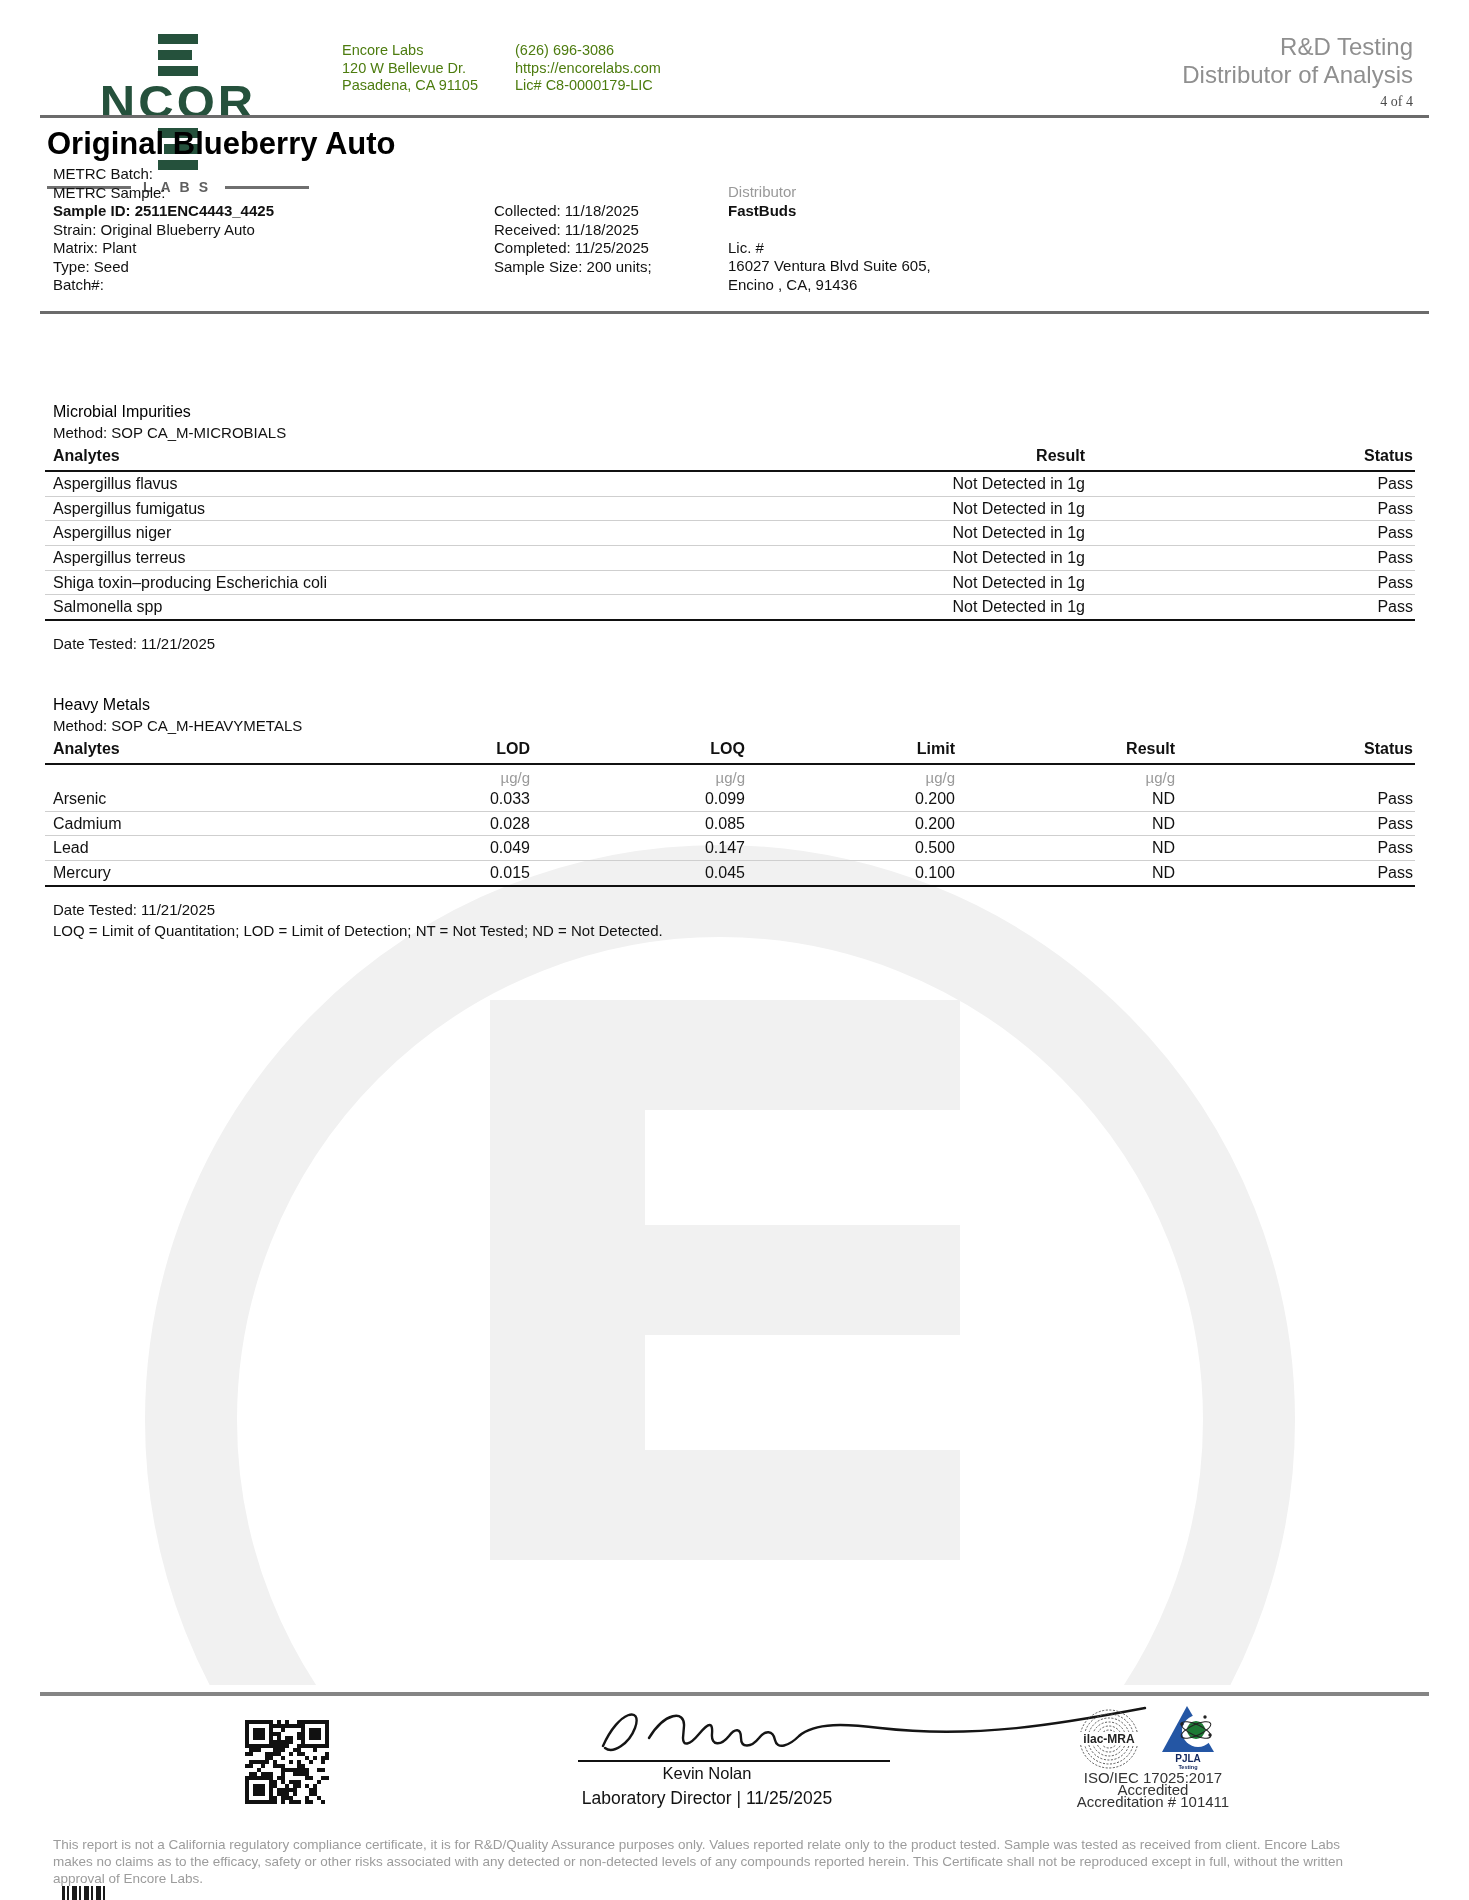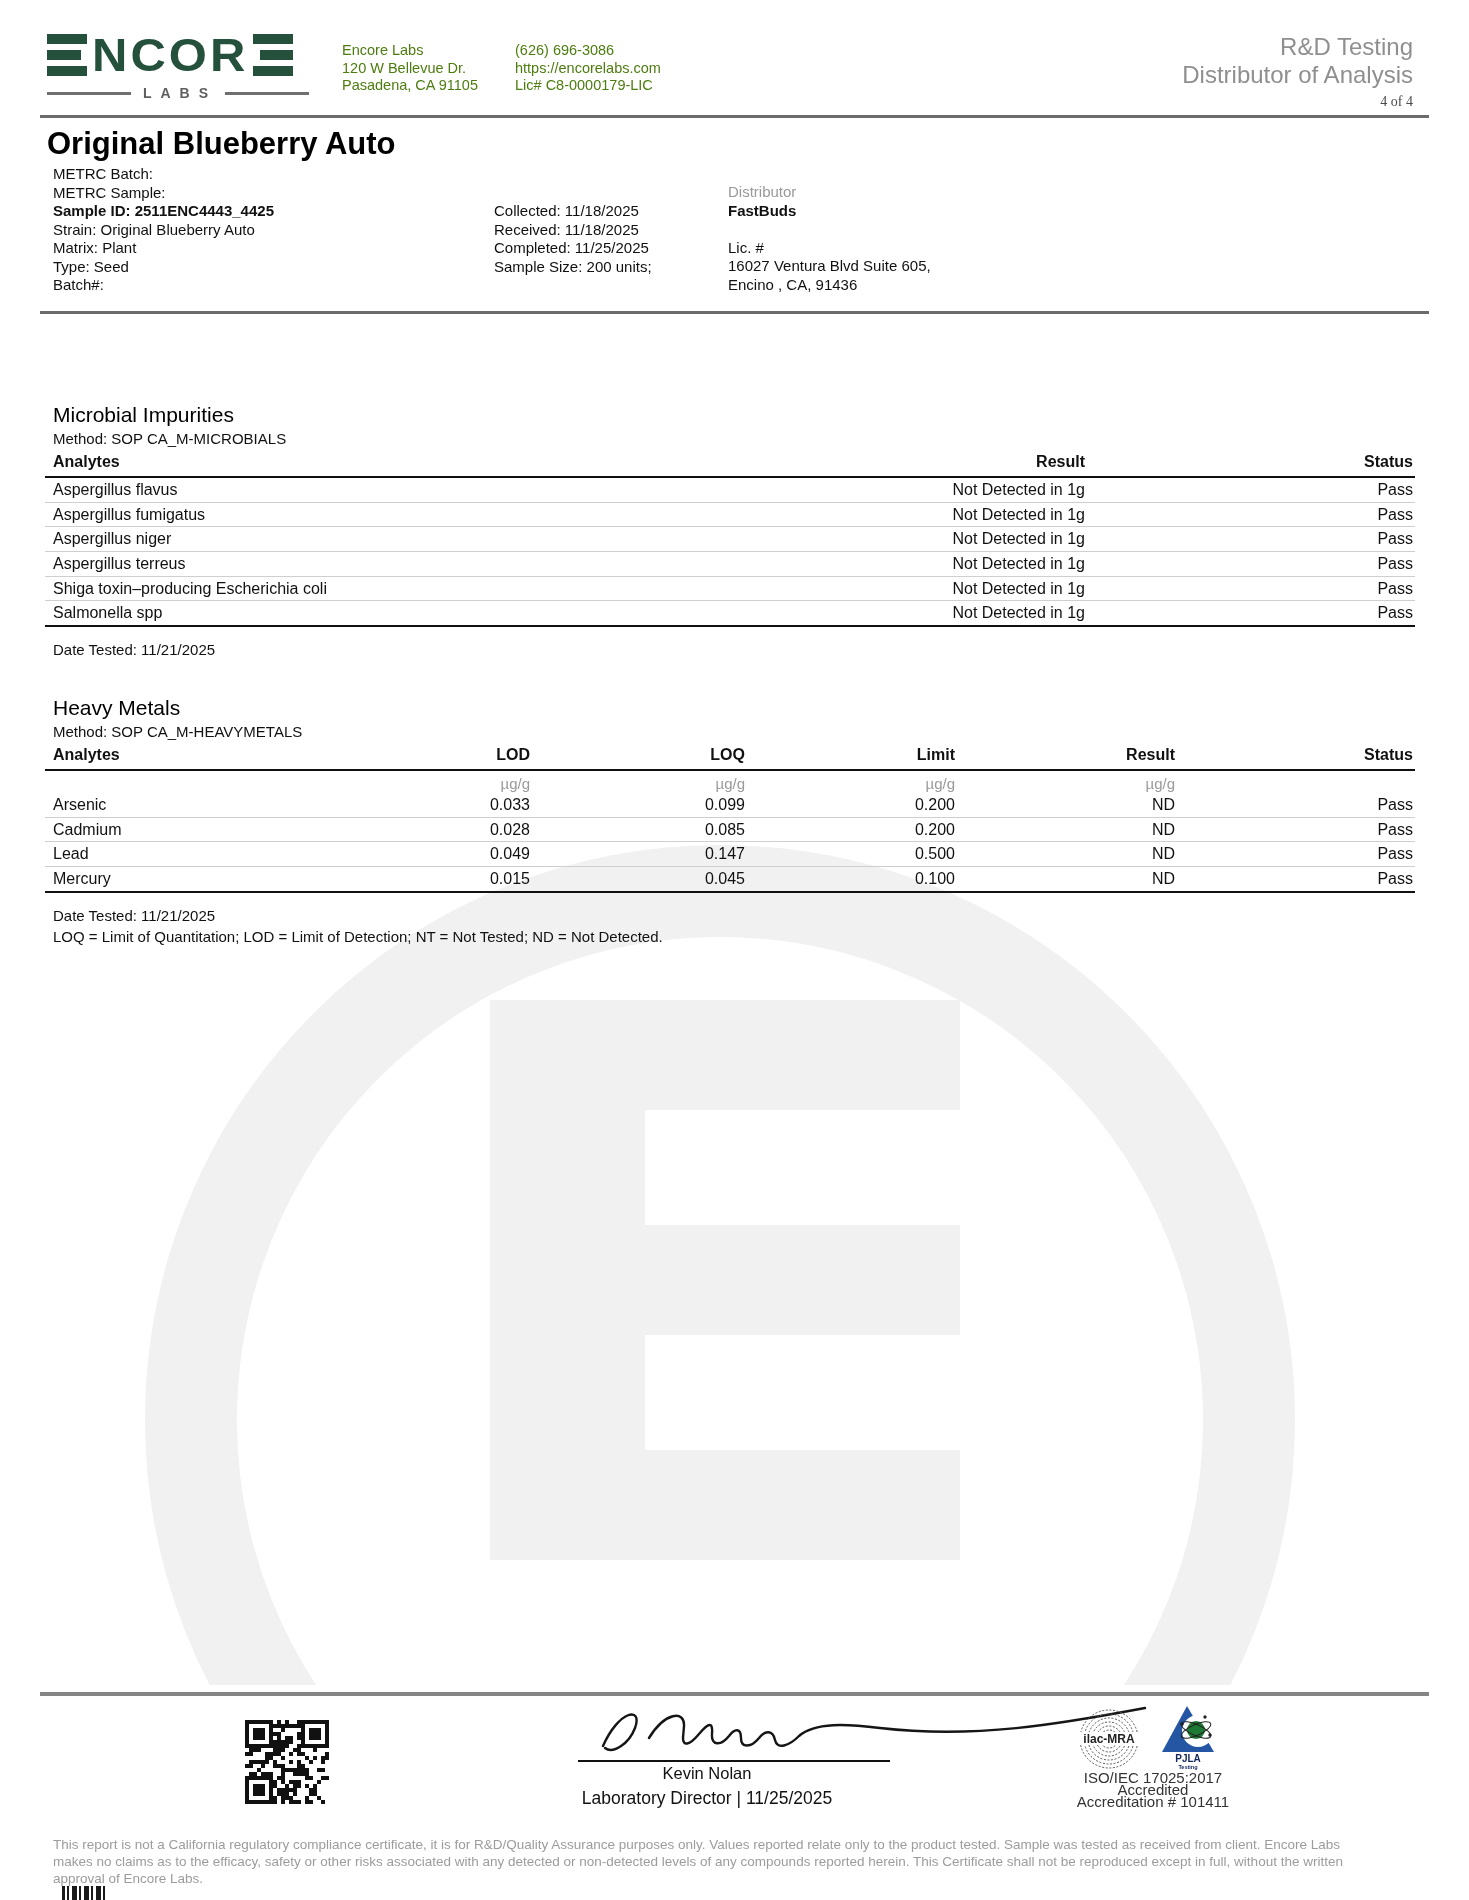--- a/index.html
+++ b/index.html
@@ -13,21 +13,21 @@
   .wm-e div{position:absolute;background:#f1f1f1;}
   .wm-stem{left:0;top:0;width:155px;height:560px;}
   .wm-b1{left:0;top:0;width:470px;height:110px;}
   .wm-b2{left:0;top:225px;width:470px;height:110px;}
   .wm-b3{left:0;top:450px;width:470px;height:110px;}
 
   .layer{position:absolute;left:0;top:0;width:100%;z-index:1;}
 
   
   .logo{position:absolute;left:47px;top:34px;width:262px;}
-  .logo-word{display:flex;align-items:center;gap:5px;}
+  .logo-word{display:flex;align-items:center;gap:5px;flex-direction:column;}
   .logo-e{display:flex;flex-direction:column;justify-content:space-between;width:40px;height:42px;}
   .logo-e i{display:block;height:10px;width:100%;background:#25513C;}
   .logo-e i.mid{width:84%;}
   .logo-e.rev i.mid{align-self:flex-end;}
   .logo-mid{font-size:49px;line-height:42px;font-weight:800;letter-spacing:3px;color:#25513C;transform:scaleY(.96);}
   .logo-labs{display:flex;align-items:center;margin-top:9px;}
   .logo-labs .lrule{flex:1;height:3px;background:#6f6f6f;}
   .logo-labs span.ltxt{font-size:14px;font-weight:700;letter-spacing:9px;color:#5f5f5f;margin:0 8px 0 12px;}
   .hdr-col{position:absolute;top:42px;font-size:14.5px;line-height:17.5px;color:#4d7c0f;}
   .hdr-col.c1{left:342px;}
@@ -47,21 +47,21 @@
   .info-col.ic2{left:494px;top:202px;}
   .info-col.ic3{left:728px;top:183px;}
   .info-col .b{font-weight:700;}
   .info-col .gray{color:#999;}
   .info-col .sp{height:18.5px;}
 
   
   .section{position:absolute;left:45px;width:1370px;}
   .section.micro{top:403px;}
   .section.hm{top:696px;}
-  .sec-title{font-size:21px;font-weight:400;color:#000;padding-left:8px;}
+  .sec-title{font-size:16px;font-weight:400;color:#000;padding-left:8px;}
   .sec-method{font-size:15px;padding-left:8px;margin-top:3px;}
   .thead{display:flex;font-weight:700;font-size:16px;padding:6px 2px 5px 8px;border-bottom:2px solid #111;}
   .trow{display:flex;font-size:16px;align-items:center;height:23.7px;padding:0 2px 0 8px;border-bottom:1px solid #cfcfcf;}
   .trow:last-child{border-bottom:2px solid #111;}
   .units{display:flex;font-size:15px;color:#9a9a9a;align-items:center;height:20px;padding:2px 2px 0 8px;}
   .c-analyte{flex:1;text-align:left;}
   .c-result-m{width:240px;text-align:right;}
   .c-status-m{width:328px;text-align:right;}
   .c-lod{width:197px;text-align:right;}
   .c-loq{width:215px;text-align:right;}

